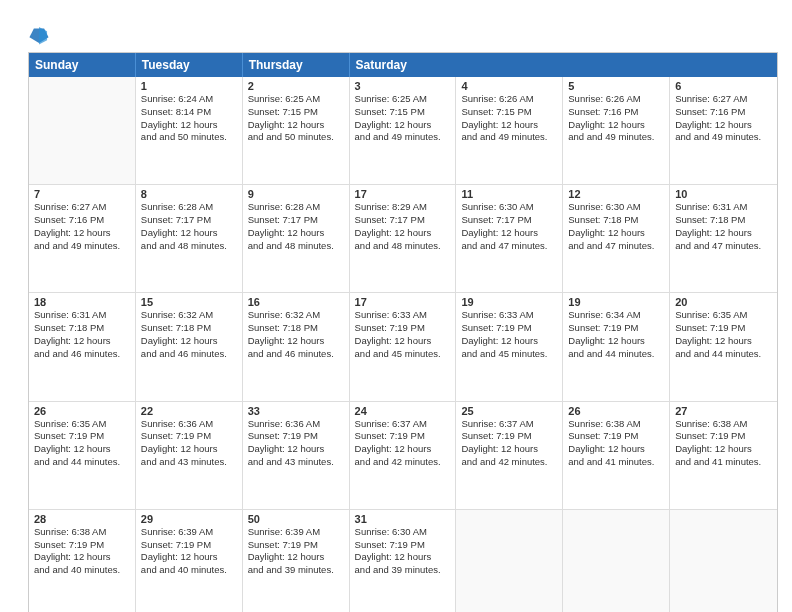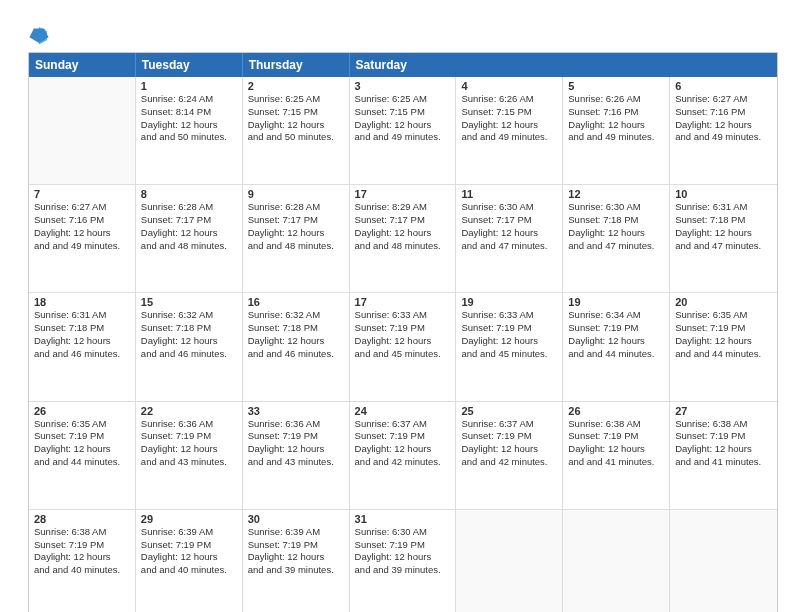--- a/index.html
+++ b/index.html
@@ -341,21 +341,21 @@
             <span class="cell-line">and and 40 minutes.</span>
           </div>
           <div class="cal-cell">
             <span class="day-num">29</span>
             <span class="cell-line">Sunrise: 6:39 AM</span>
             <span class="cell-line">Sunset: 7:19 PM</span>
             <span class="cell-line">Daylight: 12 hours</span>
             <span class="cell-line">and and 40 minutes.</span>
           </div>
           <div class="cal-cell">
-            <span class="day-num">30</span>
+            <span class="day-num">50</span>
             <span class="cell-line">Sunrise: 6:39 AM</span>
             <span class="cell-line">Sunset: 7:19 PM</span>
             <span class="cell-line">Daylight: 12 hours</span>
             <span class="cell-line">and and 39 minutes.</span>
           </div>
           <div class="cal-cell">
             <span class="day-num">31</span>
             <span class="cell-line">Sunrise: 6:30 AM</span>
             <span class="cell-line">Sunset: 7:19 PM</span>
             <span class="cell-line">Daylight: 12 hours</span>

